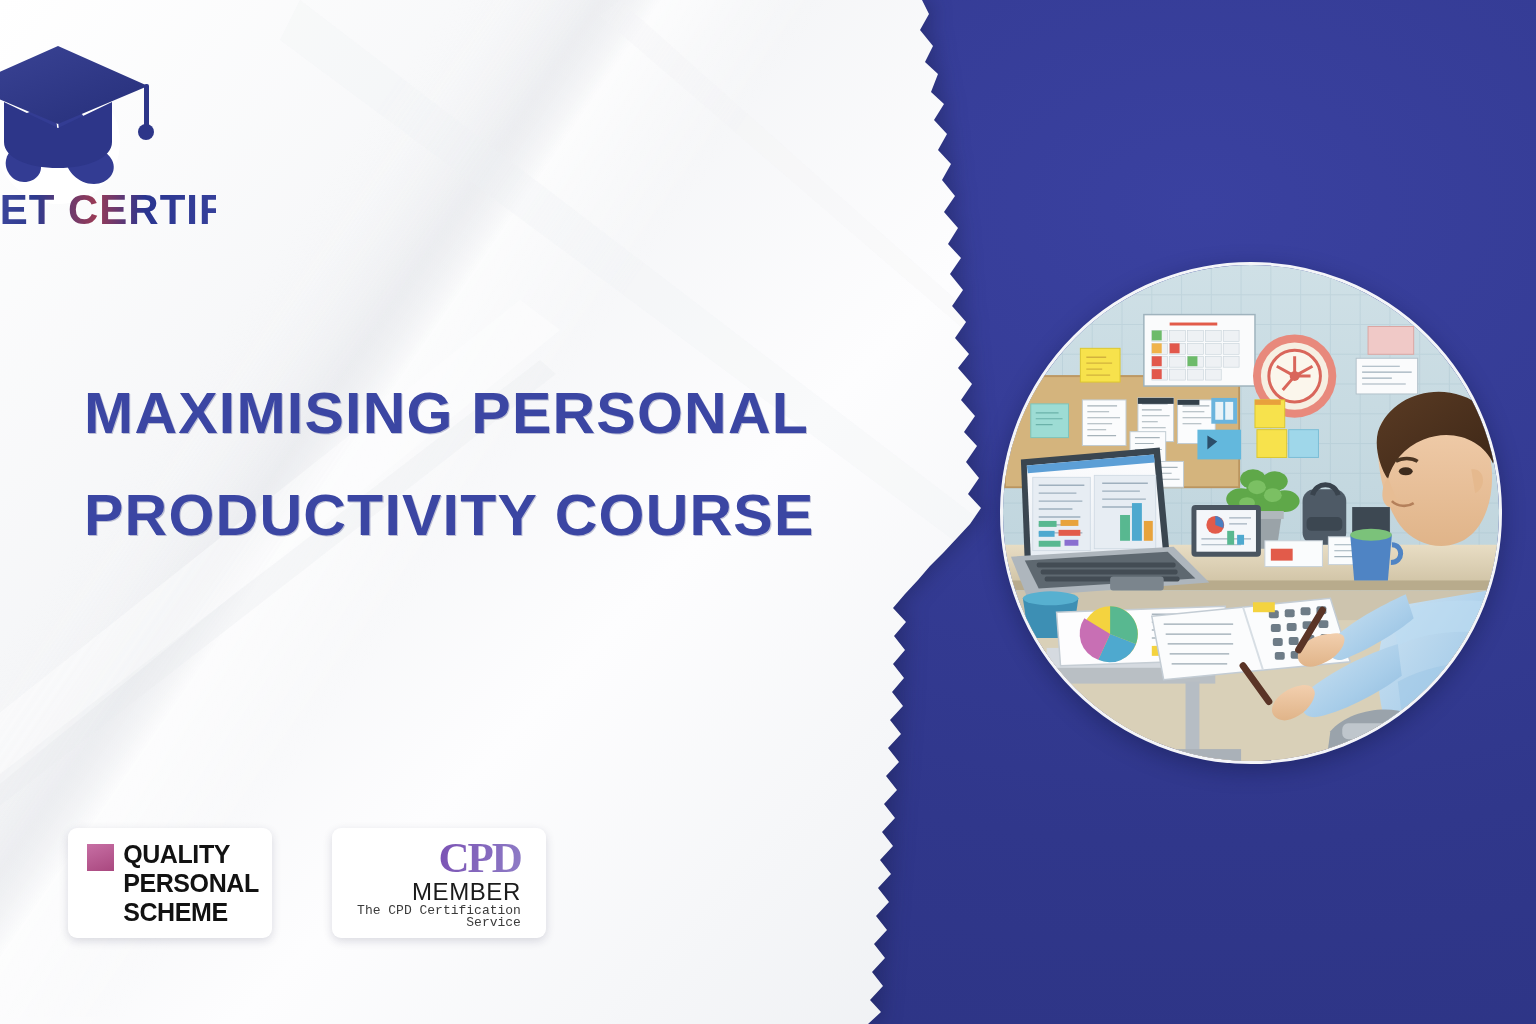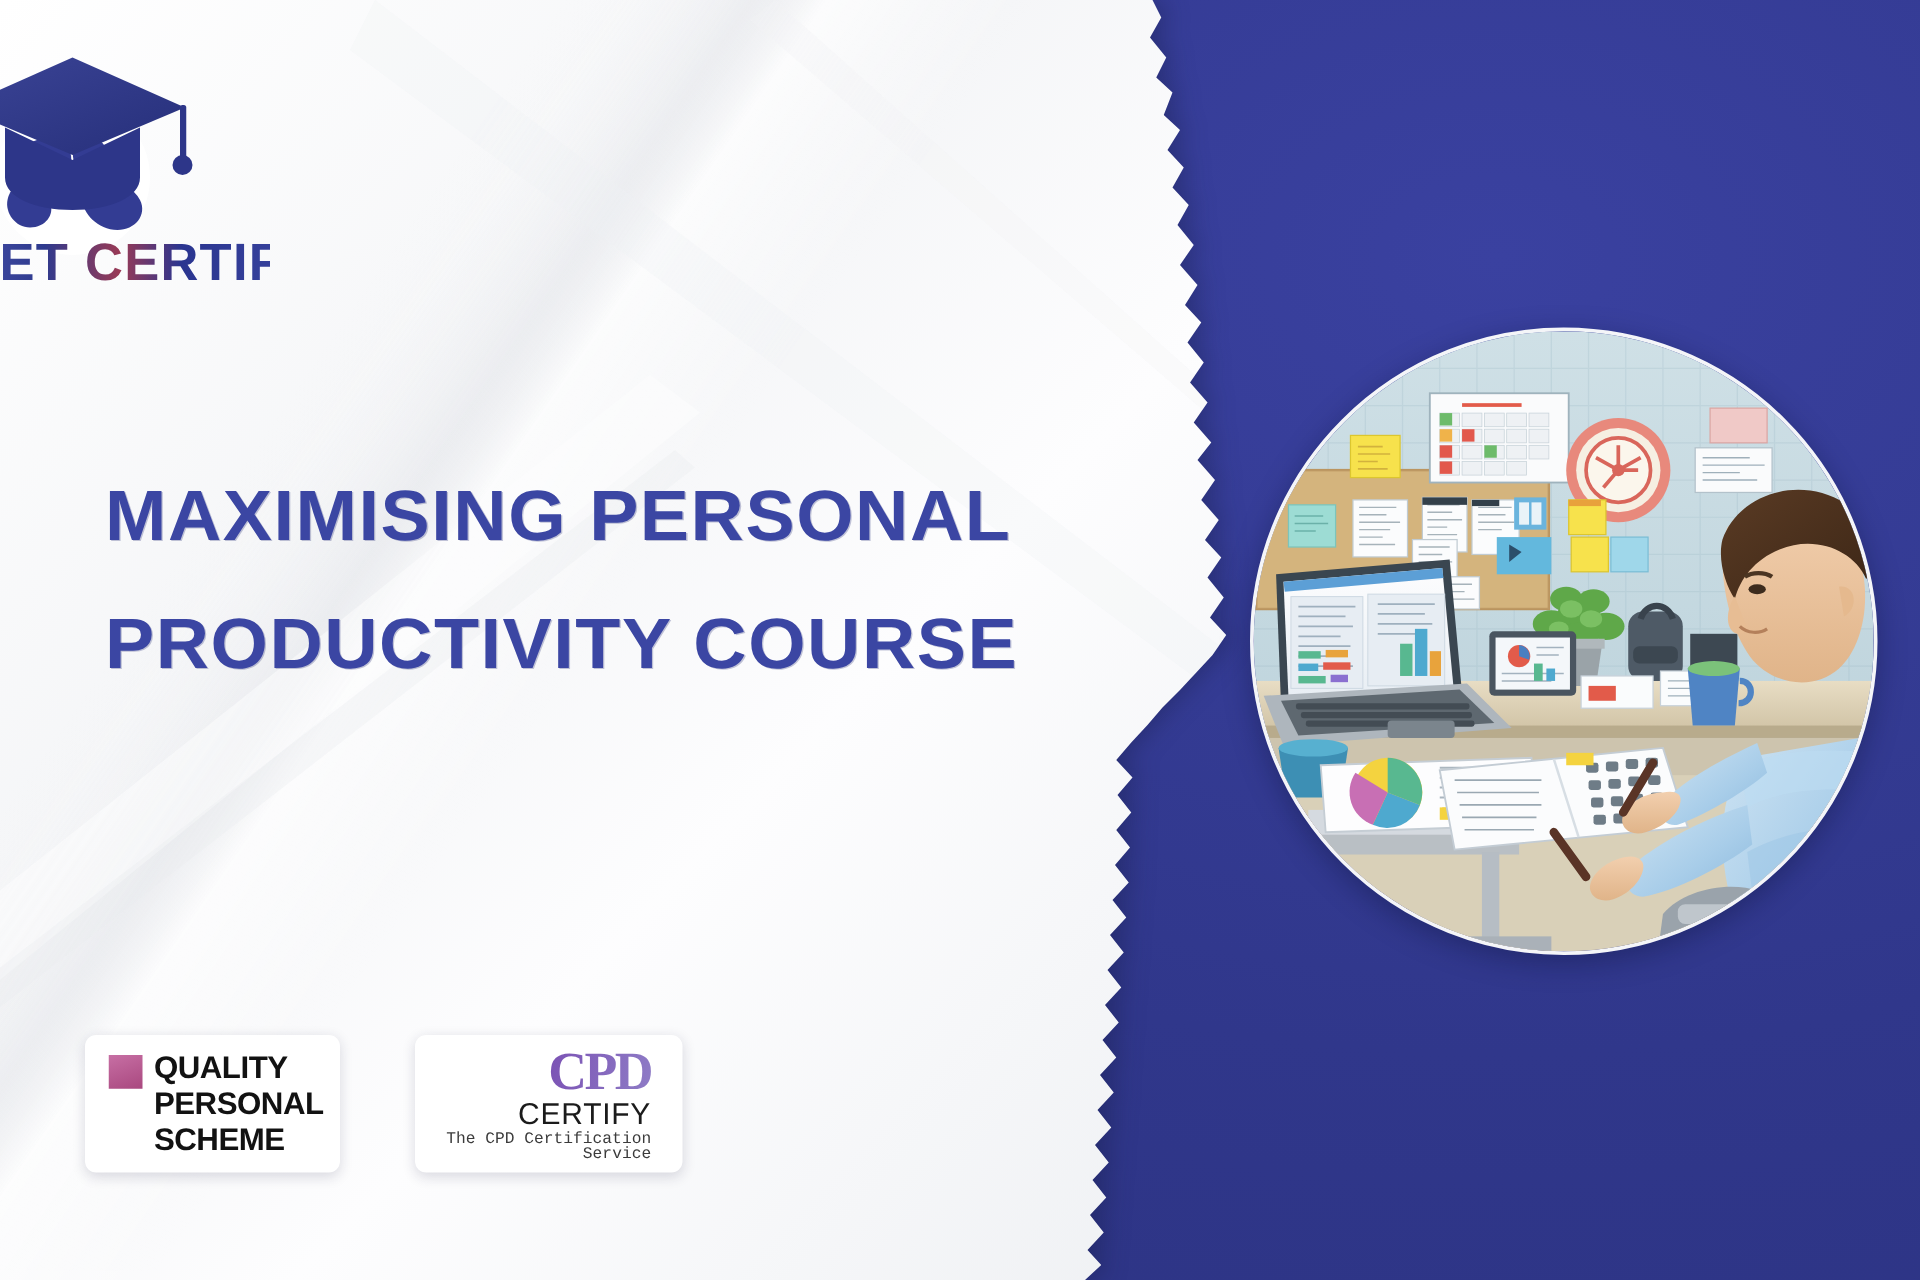--- a/index.html
+++ b/index.html
@@ -298,21 +298,21 @@
           <div>PERSONAL</div>
           <div>SCHEME</div>
         </div>
       </div>
     </div>
 
 
     <div class="badge badge-cpd">
       <div class="cpd-wrap">
         <div class="cpd-logo">CPD</div>
-        <div class="cpd-member">CERTIFY</div>
+        <div class="cpd-member">MEMBER</div>
         <div class="cpd-sub">The CPD Certification</div>
         <div class="cpd-sub">Service</div>
       </div>
     </div>
   </div>
 
   <div class="hero-circle">
     <svg viewBox="0 0 500 500">
       <defs>
         <linearGradient id="wallG" x1="0" y1="0" x2="0" y2="1">

